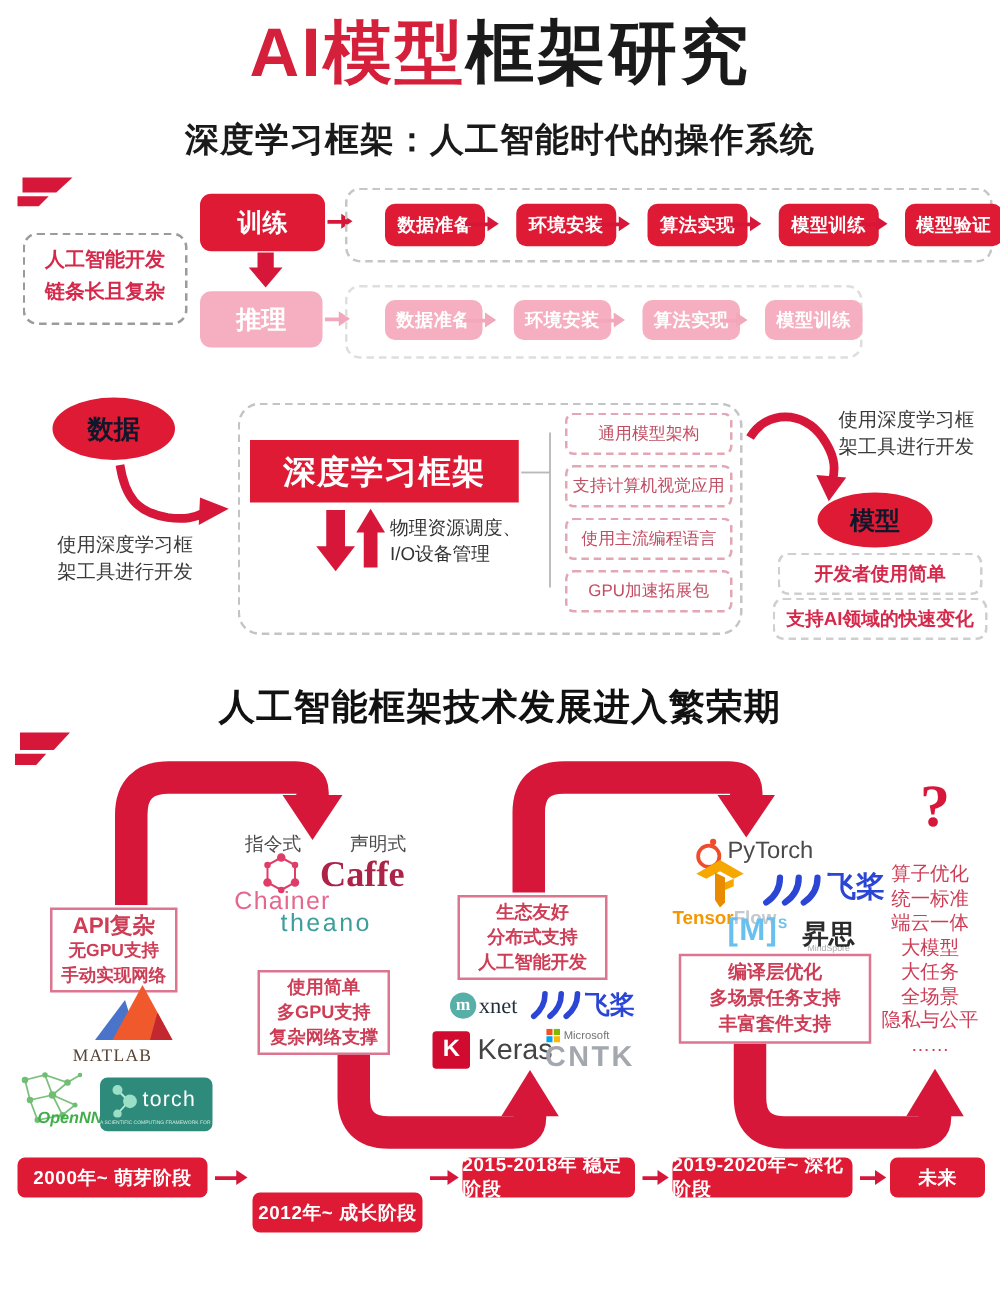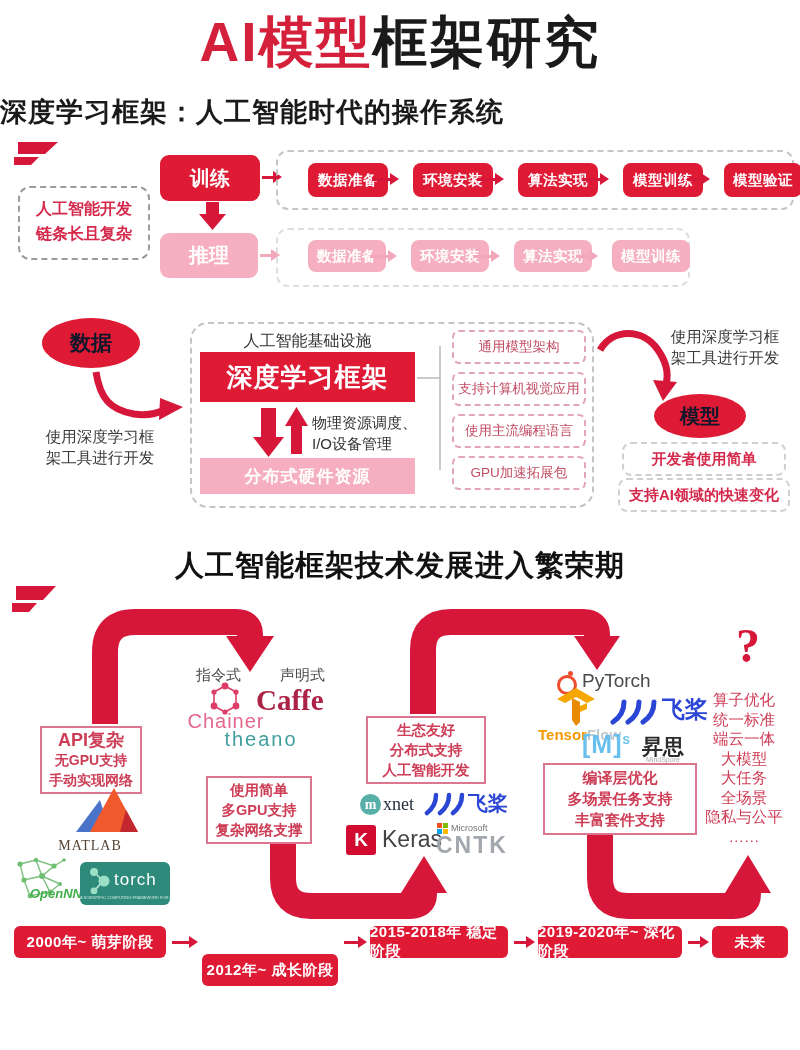--- a/index.html
+++ b/index.html
@@ -21,21 +21,21 @@
   .pointbx{border:2px dashed #cfcfcf;border-radius:9px;color:#D5294B;font-weight:bold;font-size:15px;background:#fff;}
   .gnote{color:#3a3a3a;font-size:15.5px;line-height:21px;text-align:center;}
   .ma{position:absolute;height:2.5px;background:var(--arrow);}
   .ma:after{content:"";position:absolute;right:-8px;top:-5px;border-left:9px solid var(--arrow);border-top:6px solid transparent;border-bottom:6px solid transparent;}
   .ma.pk{background:#F2A7BA;}
   .ma.pk:after{border-left-color:#F2A7BA;}
   .oval{border-radius:50%;background:var(--red);color:#0f172a;font-weight:bold;}
   .stage{background:var(--red);color:#fff;font-weight:bold;font-size:15px;border-radius:6px;letter-spacing:.5px;}
   #title{width:800px;top:6px;text-align:center;font-size:55px;font-weight:900;letter-spacing:2px;color:var(--ink);}
   #title .tr{color:#D5203B;}
-  #subtitle{width:800px;top:94px;text-align:left;font-size:27px;font-weight:bold;color:var(--ink);letter-spacing:1px;}
+  #subtitle{width:800px;top:94px;text-align:center;font-size:27px;font-weight:bold;color:var(--ink);letter-spacing:1px;}
   #sec2title{width:800px;top:546px;text-align:center;font-size:29px;font-weight:800;color:#111;letter-spacing:1px;}
   svg.overlay{position:absolute;left:0;top:0;pointer-events:none;}
   .serif{font-family:"Liberation Serif","DejaVu Serif",serif;}
 </style>
 </head>
 <body>
 
 <div id="canvas">
 
   <div id="title" class="abs">
@@ -128,27 +128,25 @@
   <div class="ma pk" style="left:576px;top:255px;width:14px;"></div>
   <div class="abs flex pbox step" style="left:594px;top:240px;width:78px;height:32px;">模型训练</div>
 
   <div class="abs flex oval" style="left:42px;top:318px;width:98px;height:50px;font-size:21px;">数据</div>
   <div class="abs gnote" style="left:38px;top:426px;width:124px;">
     <div>使用深度学习框</div>
     <div>架工具进行开发</div>
   </div>
 
   <div class="abs" style="left:190px;top:322px;width:400px;height:182px;border:2px dashed #c4c4c4;border-radius:18px;"></div>
-  <div class="abs" style="left:200px;top:331px;width:215px;text-align:center;font-size:16px;color:#333;font-weight:500;">人工智能基础设施</div>
   <div class="abs flex" style="left:200px;top:352px;width:215px;height:50px;background:var(--red);color:#fff;font-weight:bold;font-size:26px;letter-spacing:1px;">深度学习框架</div>
   <div class="abs" style="left:312px;top:412px;width:116px;font-size:15px;color:#333;line-height:21px;">
     <div>物理资源调度、</div>
     <div>I/O设备管理</div>
   </div>
-  <div class="abs flex" style="left:200px;top:458px;width:215px;height:36px;background:var(--pink);color:#fff;font-weight:bold;font-size:17px;letter-spacing:1px;">分布式硬件资源</div>
 
   <div class="abs flex feat" style="left:452px;top:330px;width:130px;height:30px;">通用模型架构</div>
   <div class="abs flex feat" style="left:452px;top:372px;width:130px;height:30px;">支持计算机视觉应用</div>
   <div class="abs flex feat" style="left:452px;top:414px;width:130px;height:30px;">使用主流编程语言</div>
   <div class="abs flex feat" style="left:452px;top:456px;width:130px;height:30px;">GPU加速拓展包</div>
 
   <div class="abs gnote" style="left:664px;top:326px;width:122px;">
     <div>使用深度学习框</div>
     <div>架工具进行开发</div>
   </div>

